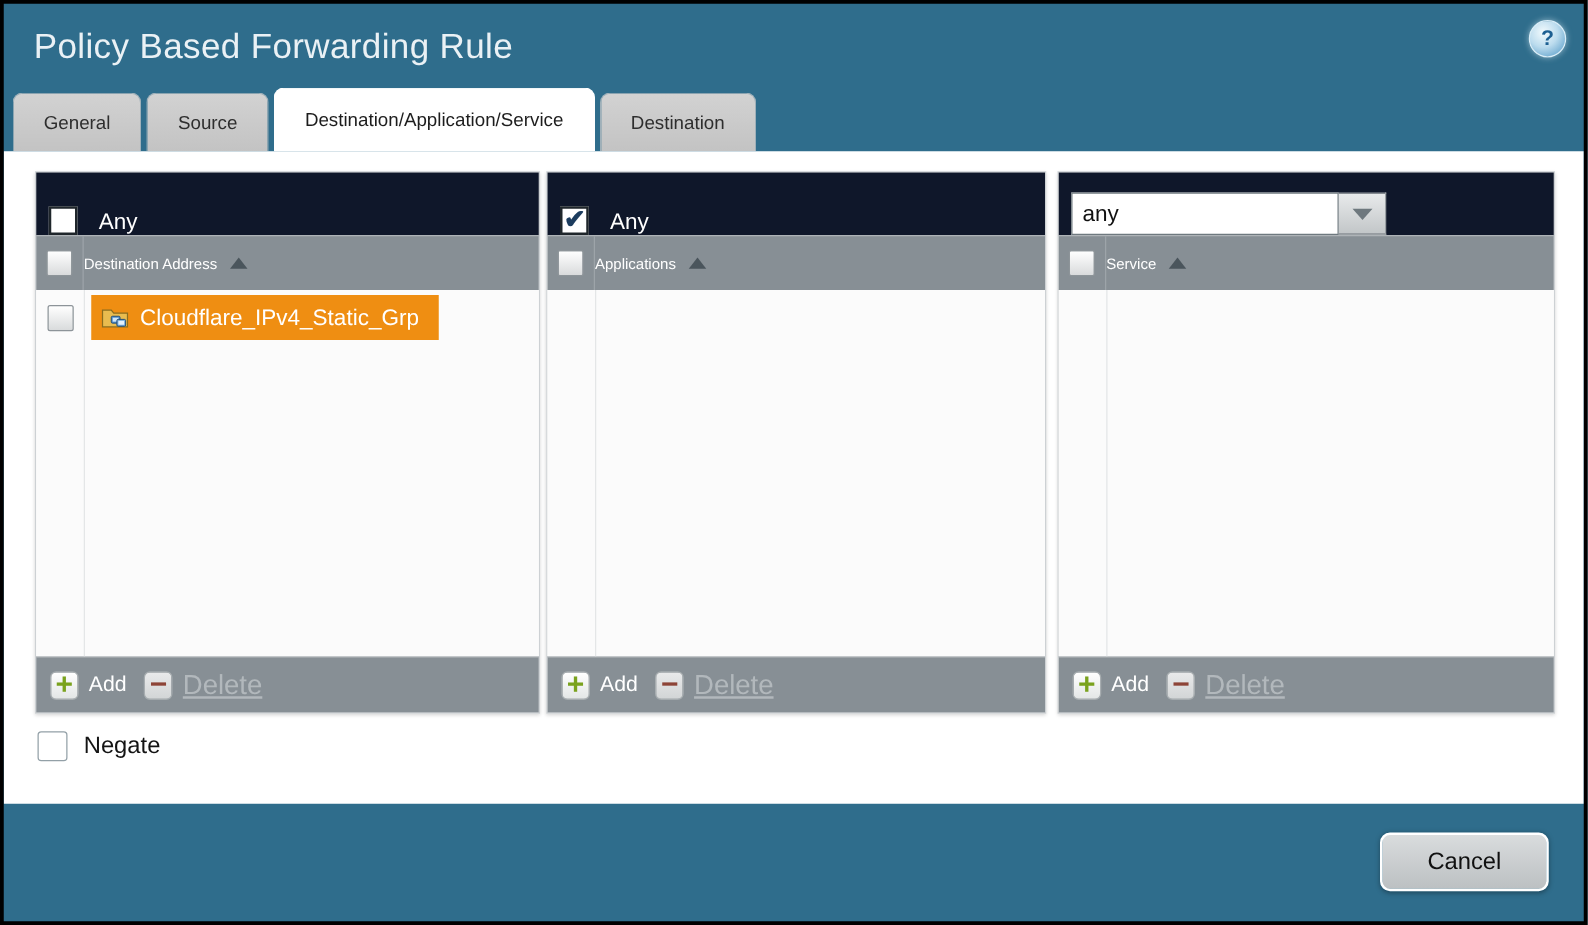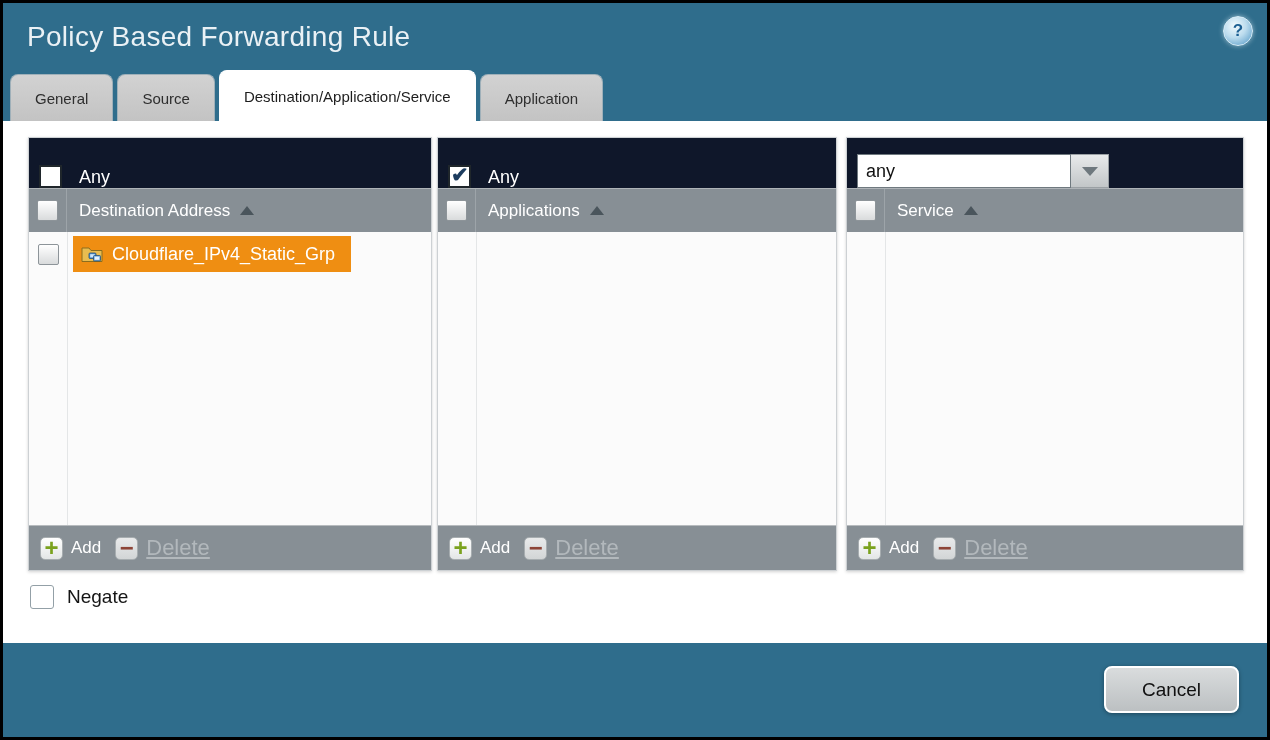--- a/index.html
+++ b/index.html
@@ -27,21 +27,21 @@
   .content { position:absolute; top:118px; left:0; right:0; height:522px; background:#fff; }
   .col { position:absolute; top:16px; height:434px; display:flex; flex-direction:column;
     border:1px solid #cdd1d4; box-shadow:0 1px 3px rgba(0,0,0,.18); background:#FBFBFB; }
   .col-topbar { height:50px; background:#0f172a; display:flex; align-items:flex-end; padding:0 10px; flex:0 0 auto; }
   .cb-big { width:23px; height:23px; background:#fff; border:2px solid #1f262b; position:relative; flex:0 0 auto; }
   .cb-big.checked::after { content:"\2714"; position:absolute; left:1px; top:-4px; color:#1C3C5E; font-size:21px; font-weight:bold; }
   .any-label { color:#fff; font-size:18px; margin-left:17px; }
   .col-subheader { height:44px; background:#878F95; display:flex; align-items:stretch; border-top:1px solid #aeb3b7; cursor:pointer; }
   .subcb-cell { width:38px; display:flex; align-items:center; justify-content:center; border-right:1px solid #9da4a9; flex:0 0 auto; }
   .cb-small { width:21px; height:21px; background:linear-gradient(#ffffff,#d9dbdc); border:1px solid #8d9499; border-radius:2px; }
-  .sub-label { color:#fff; font-size:17px; margin-left:12px; display:flex; align-items:center; }
+  .sub-label { color:#fff; font-size:12px; display:flex; align-items:center; }
   .sort-arrow { margin-left:10px; width:0; height:0; border-left:7px solid transparent; border-right:7px solid transparent; border-bottom:9px solid #4a555c; }
   .col-body { flex:1 1 auto; background:#FBFBFB; position:relative; }
   .col-body::before { content:""; position:absolute; left:38px; top:0; bottom:0; width:1px; background:#e4e6e7; }
   .row { height:44px; display:flex; align-items:center; position:relative; }
   .rowcb-cell { width:38px; display:flex; justify-content:center; flex:0 0 auto; }
   .selection { margin-left:6px; background:#EF8E12; height:36px; display:flex; align-items:center;
     padding:0 16px 0 8px; color:#fff; font-size:18px; gap:9px; cursor:pointer; }
   .col-footer { height:45px; background:#878F95; border-top:1px solid #b7bbbe; display:flex; align-items:center; padding:0 11px; gap:14px; flex:0 0 auto; }
   .footer-btn { display:flex; align-items:center; gap:8px; cursor:pointer; }
   .mini-icon { width:23px; height:23px; border-radius:5px; border:1px solid #a7adb0;
@@ -78,21 +78,21 @@
     <span class="title">Policy Based Forwarding Rule</span>
     <div class="help-icon">
       <span>?</span>
     </div>
   </div>
 
   <div class="tabs">
     <div class="tab">General</div>
     <div class="tab">Source</div>
     <div class="tab active">Destination/Application/Service</div>
-    <div class="tab">Application</div>
+    <div class="tab">Destination</div>
   </div>
 
   <div class="content">
 
     <div class="col" style="left:25px; width:404px;">
       <div class="col-topbar">
         <div class="cb-big"></div>
         <span class="any-label">Any</span>
       </div>
       <div class="col-subheader">

